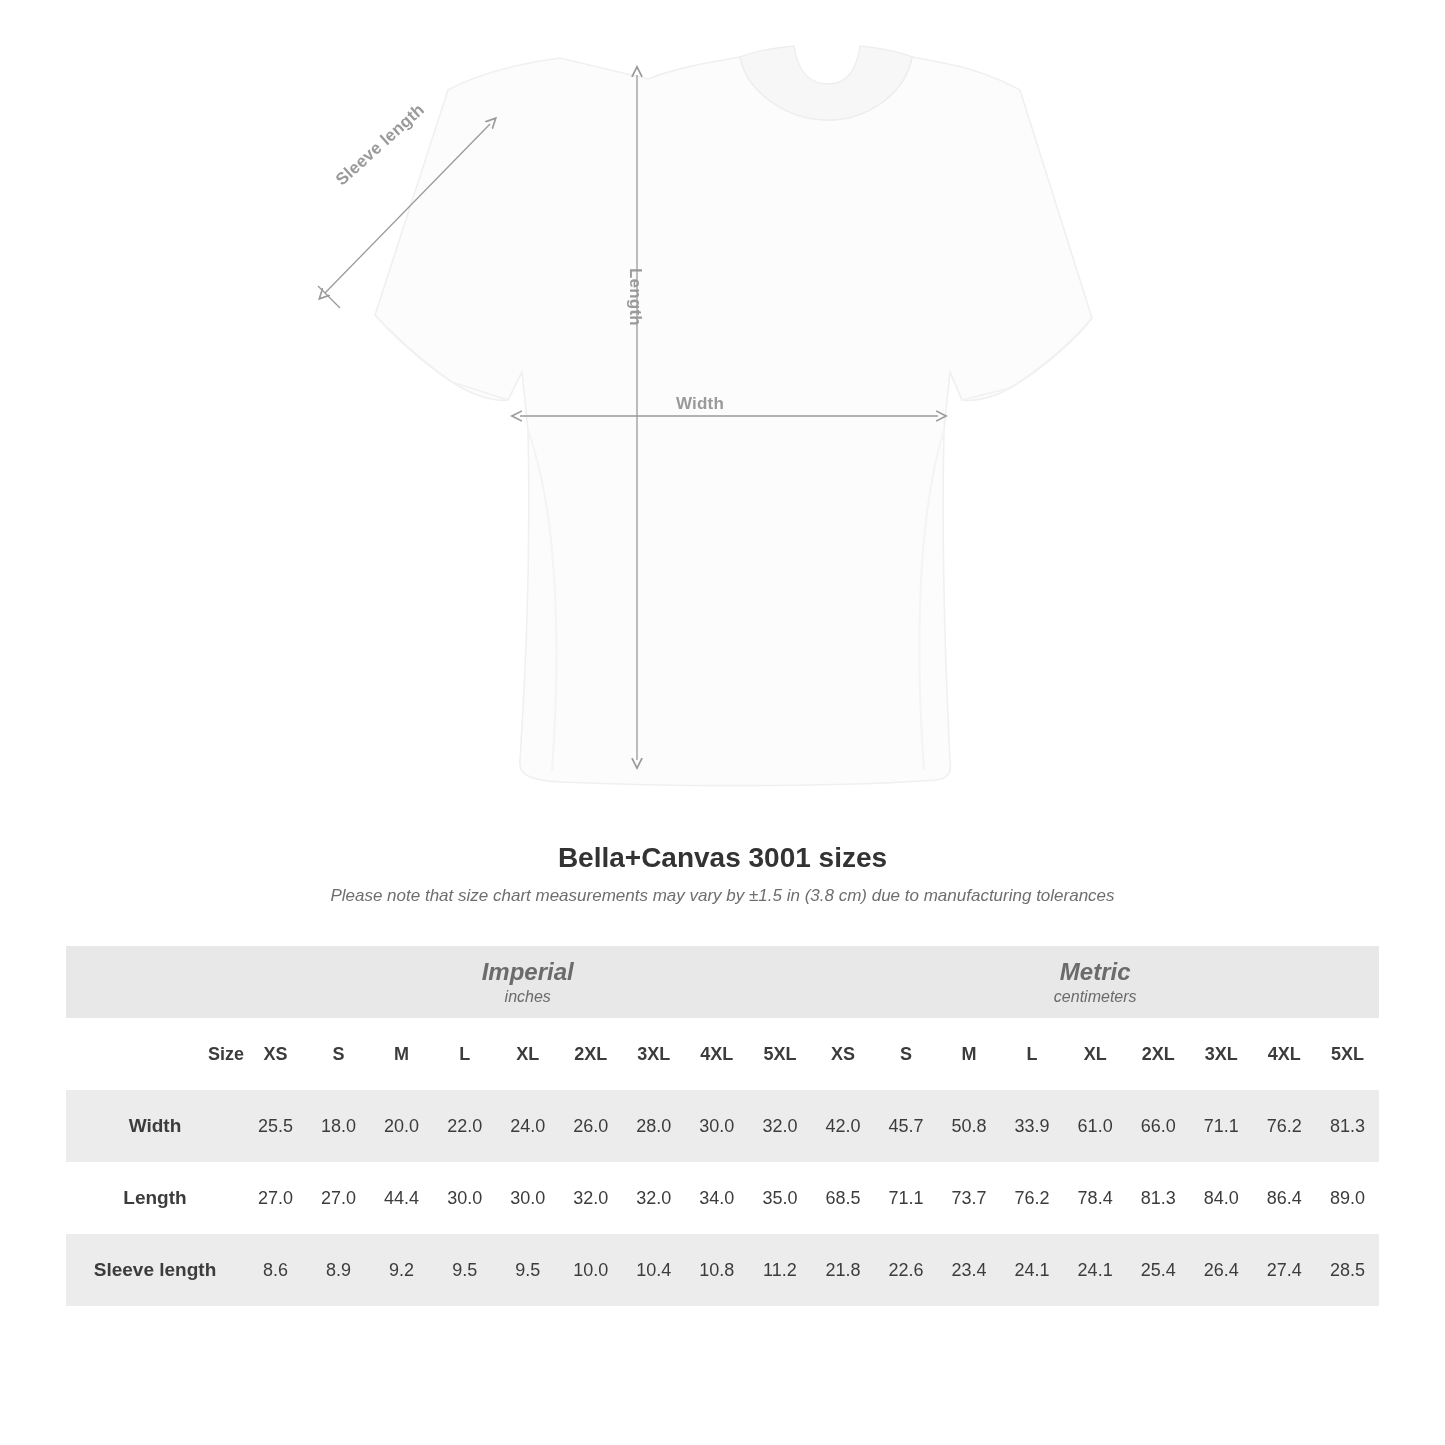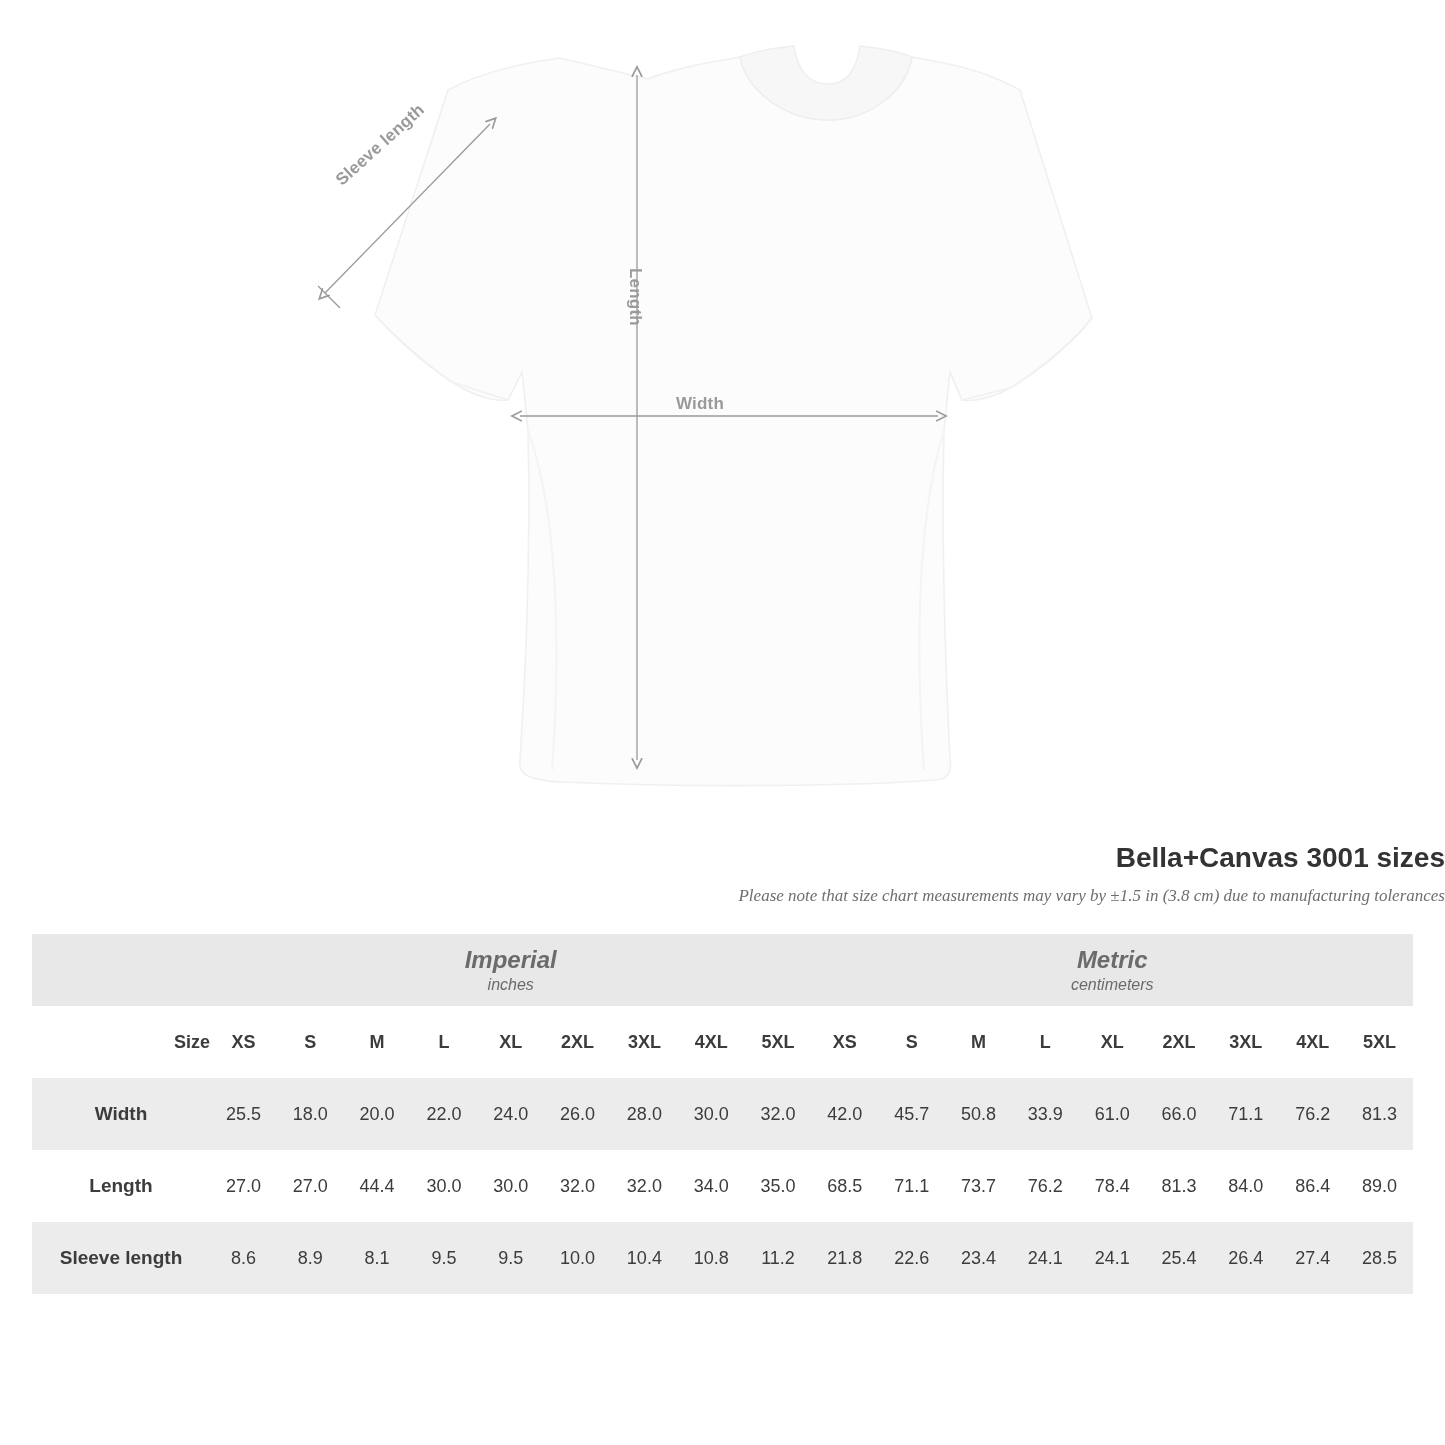--- a/index.html
+++ b/index.html
@@ -52,41 +52,40 @@
     transform: rotate(90deg);
     transform-origin: left top;
   }
   .lbl-width {
     left: 676px;
     top: 394px;
   }
 
   
   .title-block {
-    text-align: right;
+    text-align: center;
     margin-top: 12px;
   }
   .chart-title {
     font-size: 28px;
     font-weight: bold;
     color: #333333;
     margin: 0 0 12px 0;
   }
   .chart-note {
     font-size: 17px;
     font-style: italic;
     color: #6e6e6e;
     margin: 0;
-    font-family: Liberation Serif, serif;
   }
 
   
   .table-wrap {
-    margin-top: 28px;
-    padding: 0 32px;
+    margin-top: 40px;
+    padding: 0 66px;
     box-sizing: border-box;
   }
   table.size-table {
     border-collapse: collapse;
     width: 100%;
     table-layout: fixed;
   }
   table.size-table td, table.size-table th {
     text-align: center;
     vertical-align: middle;
@@ -295,21 +294,21 @@
           <td>81.3</td>
           <td>84.0</td>
           <td>86.4</td>
           <td>89.0</td>
         </tr>
 
         <tr class="data-row alt">
           <td class="col-label rowlabel">Sleeve length</td>
           <td>8.6</td>
           <td>8.9</td>
-          <td>8.1</td>
+          <td>9.2</td>
           <td>9.5</td>
           <td>9.5</td>
           <td>10.0</td>
           <td>10.4</td>
           <td>10.8</td>
           <td>11.2</td>
           <td>21.8</td>
           <td>22.6</td>
           <td>23.4</td>
           <td>24.1</td>

